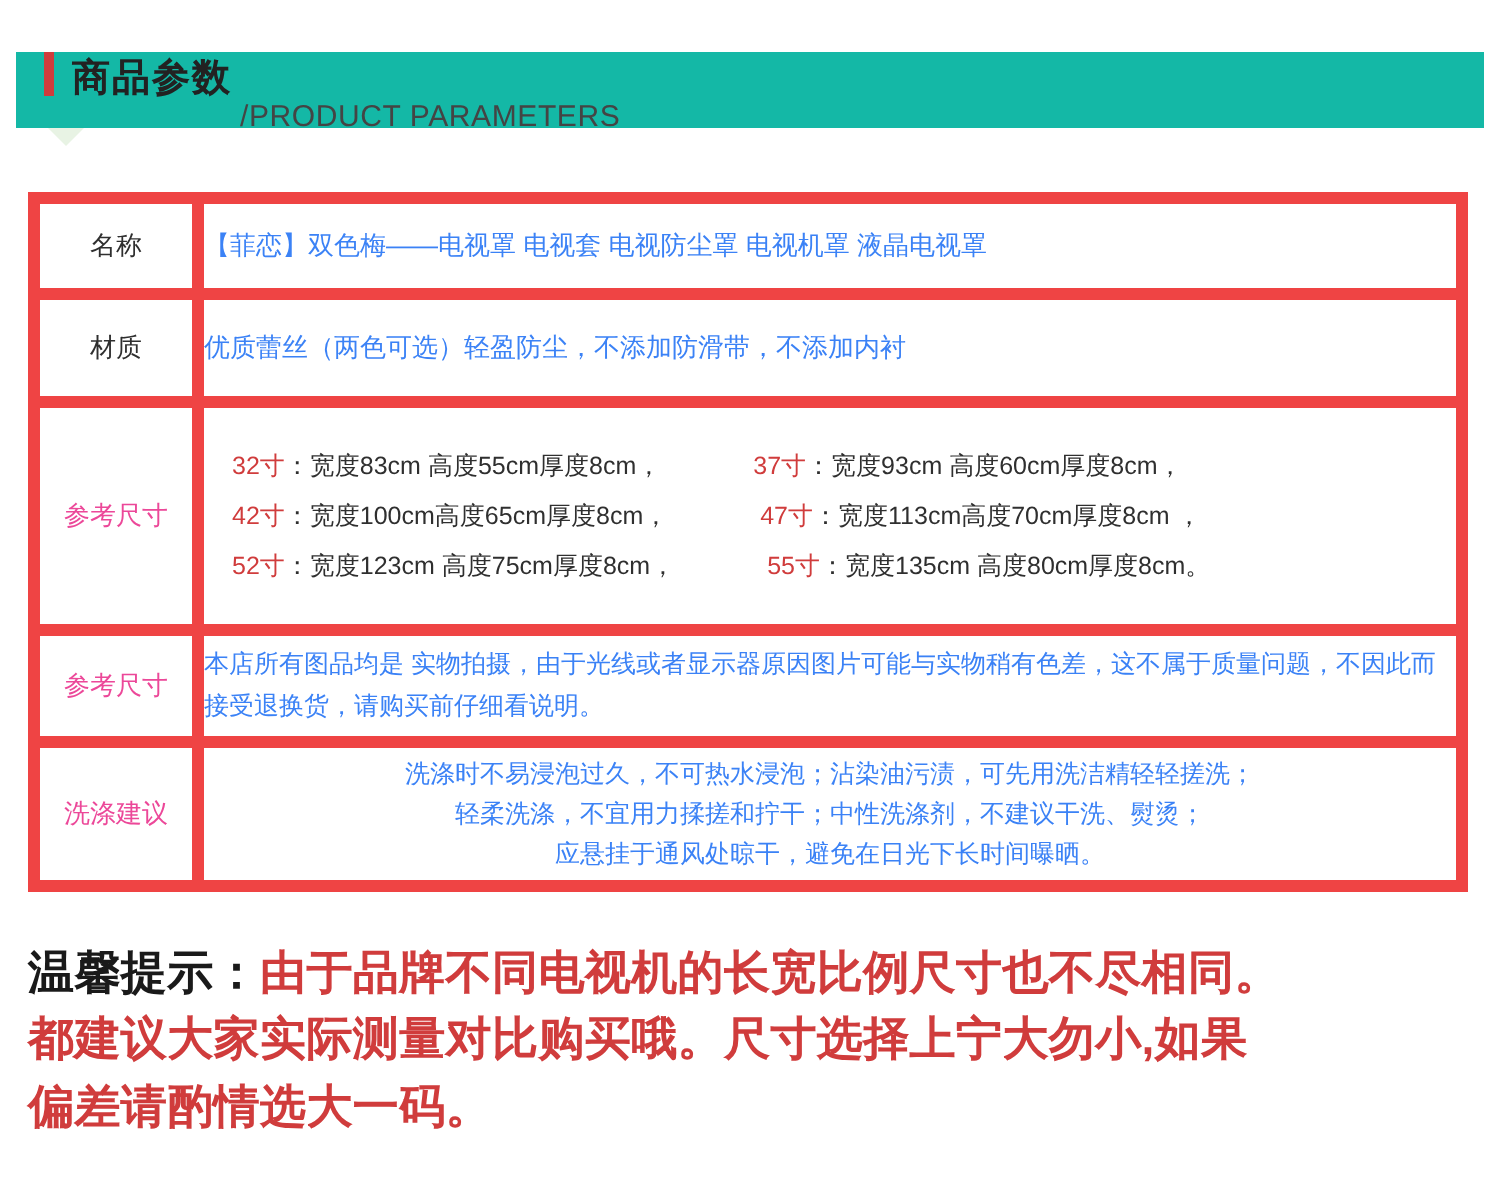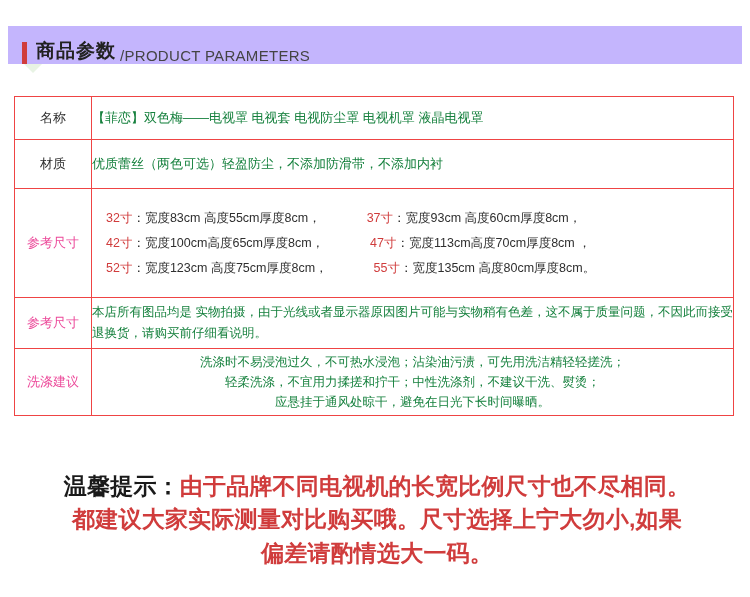--- a/index.html
+++ b/index.html
@@ -20,23 +20,23 @@
     height: 597px;
   }
 
   
   .header-banner {
     position: absolute;
     left: 8px;
     top: 26px;
     width: 734px;
     height: 38px;
-    background: #c4b5fd;
+    background: #14b8a6;
     display: flex;
-    align-items: flex-end;
+    align-items: flex-start;
   }
   .header-bar {
     width: 5px;
     height: 22px;
     background: #d03c3c;
     margin-left: 14px;
     margin-right: 9px;
     flex: none;
   }
   .header-title-cn {
@@ -67,37 +67,37 @@
   
   .param-table {
     position: absolute;
     left: 14px;
     top: 96px;
     width: 720px;
     border-collapse: collapse;
     table-layout: fixed;
   }
   .param-table td {
-    border: 1px solid #ef4444;
+    border: 6px solid #ef4444;
     vertical-align: middle;
     padding: 0;
   }
   .label-cell {
     width: 76px;
     text-align: center;
     font-size: 13px;
     color: #2f2f2f;
   }
   .label-cell.green {
     color: #ec4899;
   }
   .value-cell {
     padding: 8px 14px;
     font-size: 13px;
-    color: #15803d;
+    color: #3b82f6;
     line-height: 1.55;
     margin-top: 28px;
   }
   .row-name td { height: 42px; }
   .row-material td { height: 48px; }
   .row-size td { height: 108px; }
   .row-tip td { height: 50px; }
   .row-wash td { height: 66px; text-align: center; }
 
   .size-lines {
@@ -127,21 +127,20 @@
     font-size: 12.5px;
     line-height: 1.62;
   }
 
   
   .notice {
     position: absolute;
     left: 14px;
     top: 470px;
     width: 726px;
-    text-align: center;
   }
   .notice-line {
     font-size: 23px;
     font-weight: bold;
     line-height: 1.45;
     color: #d03c3c;
     letter-spacing: 0.2px;
   }
   .notice-head {
     color: #1a1a1a;

